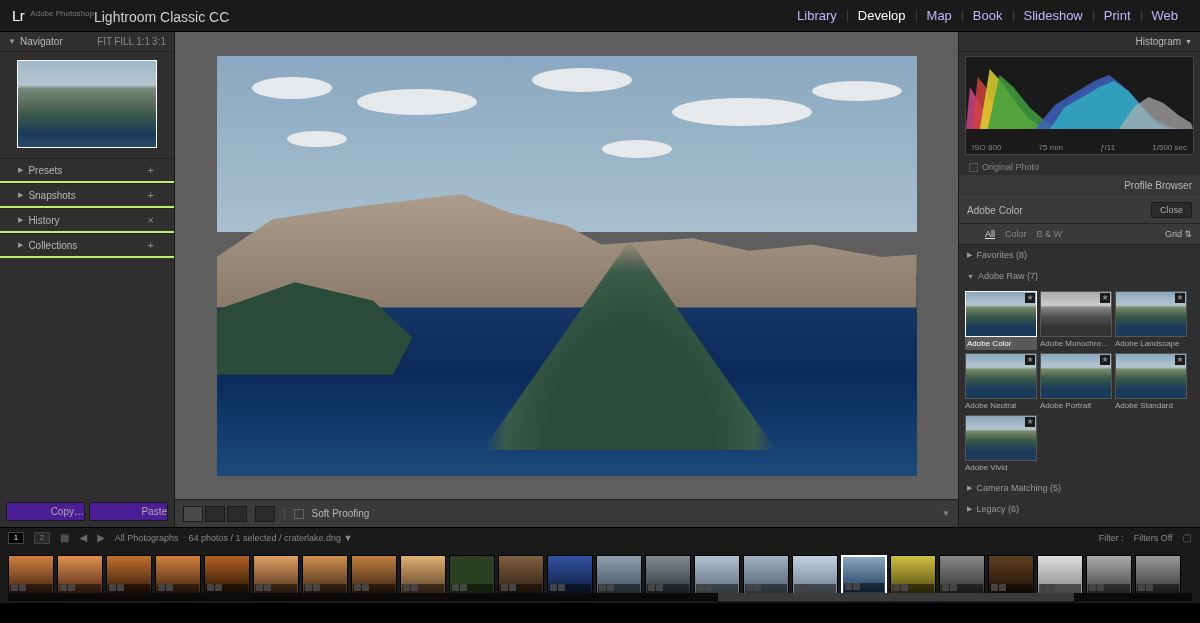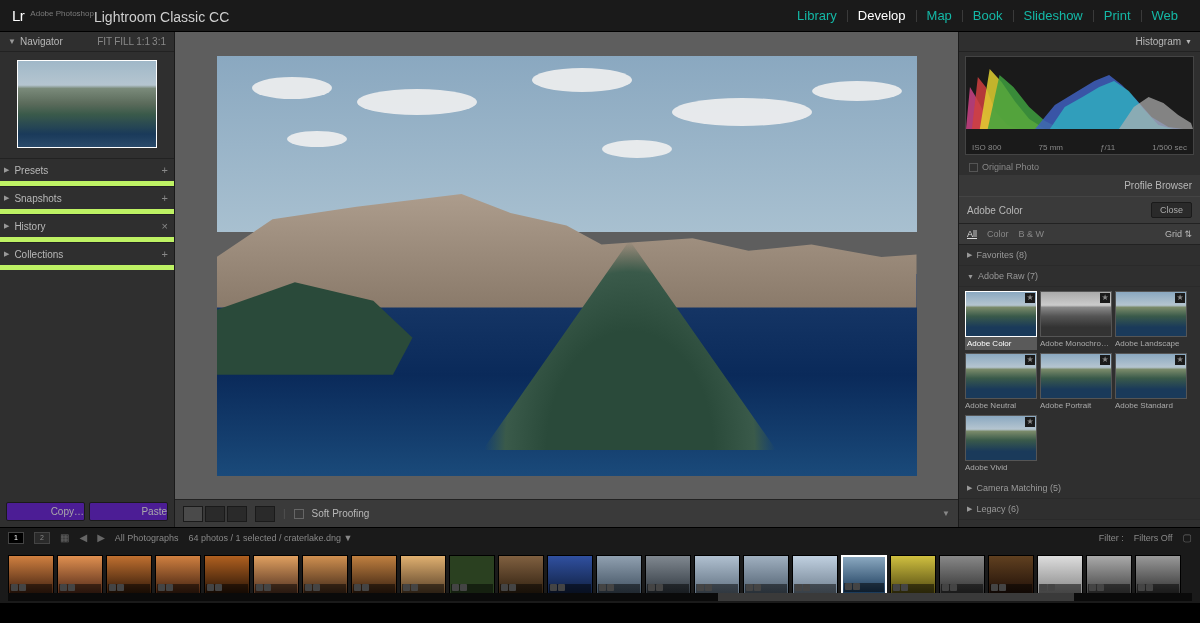--- a/index.html
+++ b/index.html
@@ -7,40 +7,40 @@
 
 
 .topbar { height: 32px; display: flex; align-items: center; padding: 0 12px; background: #1a1a1a; border-bottom: 1px solid #000; }
 .logo { display: flex; align-items: flex-end; gap: 6px; }
 .logo-mark { font-size: 15px; font-weight: 300; color: #fff; letter-spacing: -0.5px; }
 .logo-text { display: flex; line-height: 1; }
 .logo-sub { font-size: 8px; color: #7a7a7a; }
 .logo-main { font-size: 14px; color: #cfcfcf; font-weight: 400; }
 .topspacer { flex: 1; }
 .modules { display: flex; gap: 0; align-items: center; }
-.module { padding: 0 10px; color: #14b8a6; cursor: pointer; font-size: 13px; }
+.module { padding: 0 10px; color: #c4b5fd; cursor: pointer; font-size: 13px; }
 .module.active { color: #fff; font-weight: 500; }
 .module-sep { width: 1px; height: 12px; background: #3a3a3a; }
 
 
 .main { display: flex; height: 495px; }
 .leftpanel { width: 175px; background: #2f2f2f; border-right: 1px solid #1a1a1a; display: flex; flex-direction: column; }
 .center { flex: 1; background: #5e5e5e; display: flex; flex-direction: column; }
 .rightpanel { width: 242px; background: #2f2f2f; border-left: 1px solid #1a1a1a; display: flex; flex-direction: column; overflow: hidden; }
 
 
 .navhead { display: flex; align-items: center; padding: 4px 8px; font-size: 10px; border-bottom: 1px solid #222; }
 .navhead .tri { font-size: 8px; margin-right: 4px; color: #999; }
 .navhead .spacer { flex: 1; }
 .navzoom { display: flex; gap: 2px; font-size: 10px; color: #888; }
 .navzoom span { cursor: pointer; }
 .navimg { width: 140px; height: 88px; margin: 8px auto 10px; background: linear-gradient(to bottom, #a0b8c8 0%, #b5c5d0 28%, #7a8a7a 32%, #5a6a5a 50%, #3a5a4a 62%, #1a3a5a 85%, #2a4a6a 100%); border: 1px solid #fff; position: relative; }
 
 
-.psec { display: flex; align-items: center; padding: 5px 4px; border-top: 1px solid #222; border-bottom: 5px solid #bef264; cursor: pointer; font-size: 10px; }
+.psec { display: flex; align-items: center; padding: 5px 18px; border-top: 1px solid #222; border-bottom: 2px solid #bef264; cursor: pointer; font-size: 10px; }
 .psec .tri { font-size: 7px; margin-right: 5px; color: #999; }
 .psec .spacer { flex: 1; }
 .psec .act { font-size: 11px; color: #888; cursor: pointer; padding: 0 2px; }
 
 .leftspace { flex: 1; }
 .cpbtns { display: flex; gap: 4px; padding: 6px; }
 .cpbtn { flex: 1; background: #4c1d95; border: 1px solid #1a1a1a; color: #aaa; font-size: 10px; padding: 3px 0; text-align: right; cursor: pointer; border-radius: 2px; }
 
 
 .imgwrap { flex: 1; display: flex; align-items: center; justify-content: center; padding: 20px; }
@@ -68,21 +68,21 @@
 .origp { padding: 3px 10px; font-size: 9px; color: #888; display: flex; align-items: center; gap: 4px; }
 .origp .cb { width: 9px; height: 9px; border: 1px solid #555; }
 .rhead2 { display: flex; align-items: center; padding: 5px 8px; justify-content: flex-end; font-size: 10px; background: #383838; }
 
 .profrow { display: flex; align-items: center; padding: 5px 8px; font-size: 10px; background: #3a3a3a; border-top: 1px solid #444; border-bottom: 1px solid #222; }
 .profrow .spacer { flex: 1; }
 .closebtn { background: #2a2a2a; border: 1px solid #1a1a1a; padding: 2px 8px; font-size: 9px; color: #aaa; cursor: pointer; border-radius: 2px; }
 
 .filterrow { display: flex; align-items: center; padding: 5px 8px; gap: 10px; font-size: 9px; background: #3a3a3a; border-bottom: 1px solid #222; }
 .filterrow .tab { color: #888; cursor: pointer; }
-.filterrow .tab.active { color: #ddd; text-decoration: underline; }
+.filterrow .tab.active { color: #ddd; text-decoration: underline; margin-left: 18px; }
 .filterrow .spacer { flex: 1; }
 
 .profsec { padding: 5px 8px; font-size: 9px; color: #999; display: flex; align-items: center; gap: 4px; cursor: pointer; border-bottom: 1px solid #2a2a2a; }
 .profsec .tri { font-size: 7px; }
 
 .profgrid { display: flex; flex-wrap: wrap; gap: 3px; padding: 4px 6px; }
 .profcard { width: 72px; }
 .profthumb { width: 72px; height: 46px; border: 1px solid #555; position: relative; background: linear-gradient(to bottom, #8aa8c0 0%, #b5c5d0 30%, #7a8a6a 35%, #3a5a4a 55%, #1a3a5a 80%); overflow: hidden; }
 .profthumb.sel { border: 1px solid #fff; }
 .profthumb.mono { background: linear-gradient(to bottom, #aaa 0%, #ccc 30%, #888 35%, #555 55%, #333 80%); }

